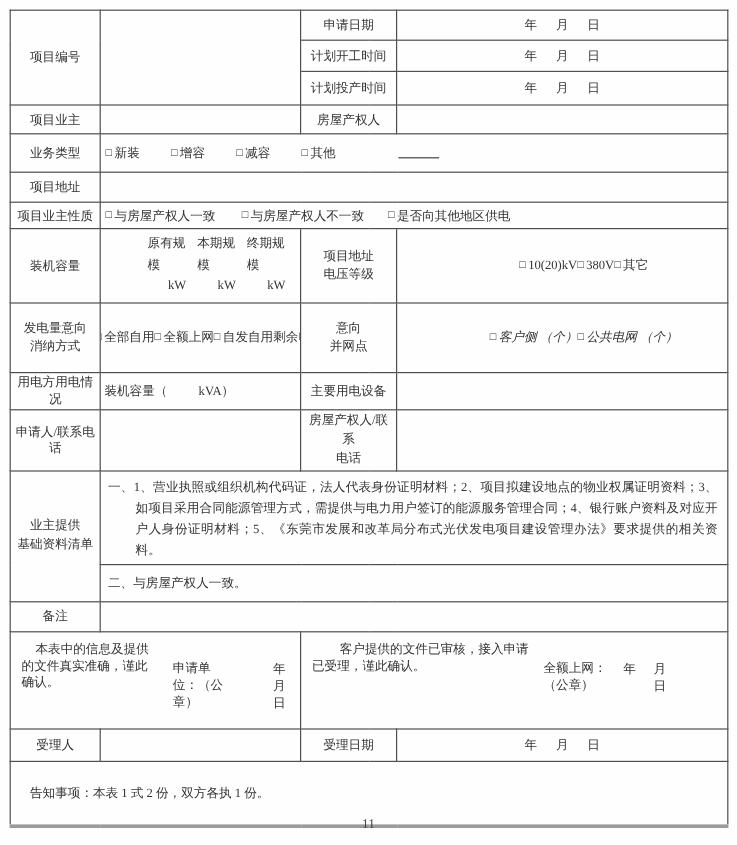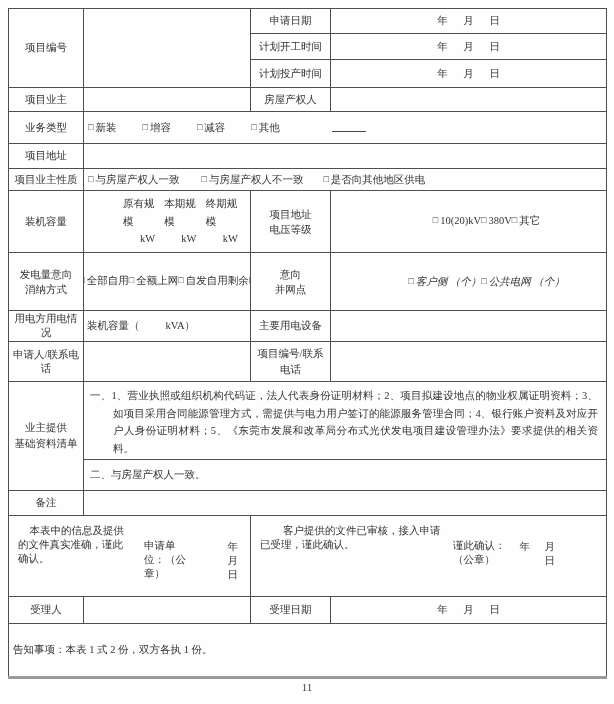--- a/index.html
+++ b/index.html
@@ -64,21 +64,21 @@
 
   .confirm-cell { vertical-align: top; }
   .confirm { display: flex; flex-direction: row; padding: 7px 0 0 0; }
   .confirm .stmt { padding: 0 6px; text-indent: 1.1em; line-height: 14px; }
   .confirm .stmt.r { text-indent: 2.2em; }
   .confirm .unit { margin-top: 15px; padding-left: 6px; }
   .confirm .dt  { margin-top: 16px; word-spacing: 12px; }
   .confirm .dt.l { text-align: center; padding-left: 30px; }
   .confirm .dt.r { text-align: right; padding-right: 48px; }
 
-  .notice-cell { padding-left: 4px; }
+  .notice-cell { padding-left: 16px; }
 
   .page-number {
     position: absolute;
     left: 0; right: 0;
     top: 681px;
     text-align: center;
     font-size: 11px;
     color: #444444;
   }
 </style>
@@ -206,21 +206,21 @@
       </td>
       <td colspan="2" class="c">主要用电设备</td>
       <td></td>
     </tr>
 
     <tr style="height:40px">
       <td class="c">申请人/联系电话</td>
       <td></td>
       <td colspan="2">
         <div class="two-line" style="line-height:16px">
-          <div>项目编号/联系</div>
+          <div>房屋产权人/联系</div>
           <div>电话</div>
         </div>
       </td>
       <td></td>
     </tr>
 
     <tr style="height:63px">
       <td rowspan="2">
         <div class="two-line" style="line-height:16px">
           <div>业主提供</div>
@@ -242,21 +242,21 @@
       <td colspan="2" class="confirm-cell">
         <div class="confirm">
           <div class="stmt">本表中的信息及提供的文件真实准确，谨此确认。</div>
           <div class="unit">申请单位：（公章）</div>
           <div class="dt l">年 月 日</div>
         </div>
       </td>
       <td colspan="3" class="confirm-cell">
         <div class="confirm">
           <div class="stmt r">客户提供的文件已审核，接入申请已受理，谨此确认。</div>
-          <div class="unit">谨此确认：（公章）</div>
+          <div class="unit">全额上网：（公章）</div>
           <div class="dt r">年 月 日</div>
         </div>
       </td>
     </tr>
 
     <tr style="height:27px">
       <td class="c">受理人</td>
       <td></td>
       <td colspan="2" class="c">受理日期</td>
       <td class="date">年 月 日</td>

